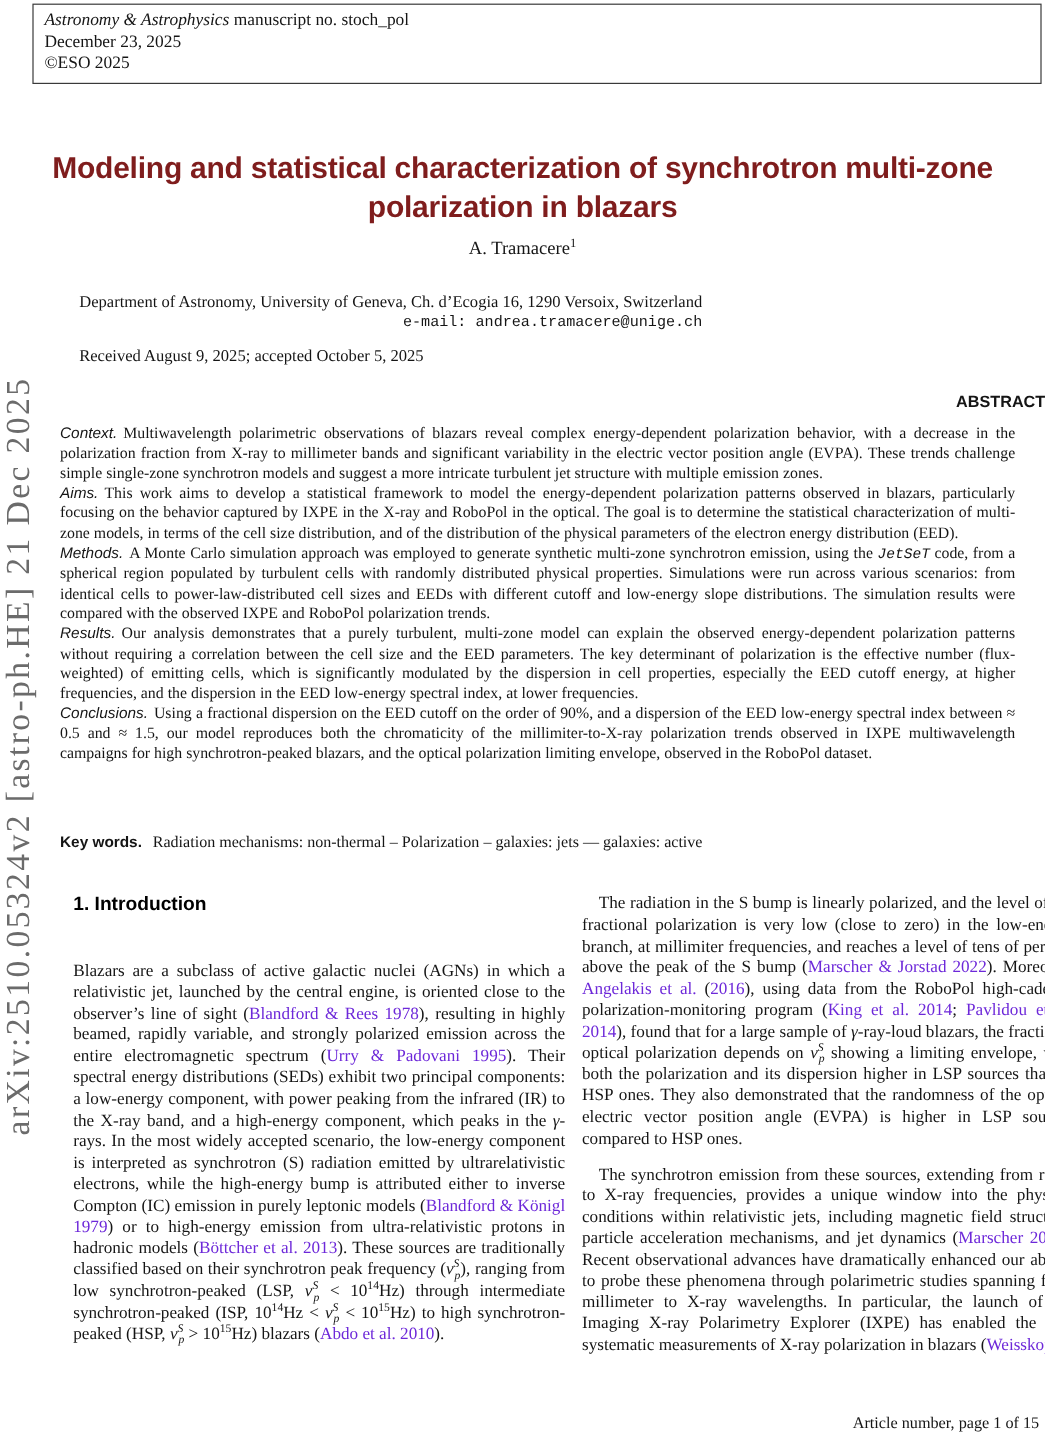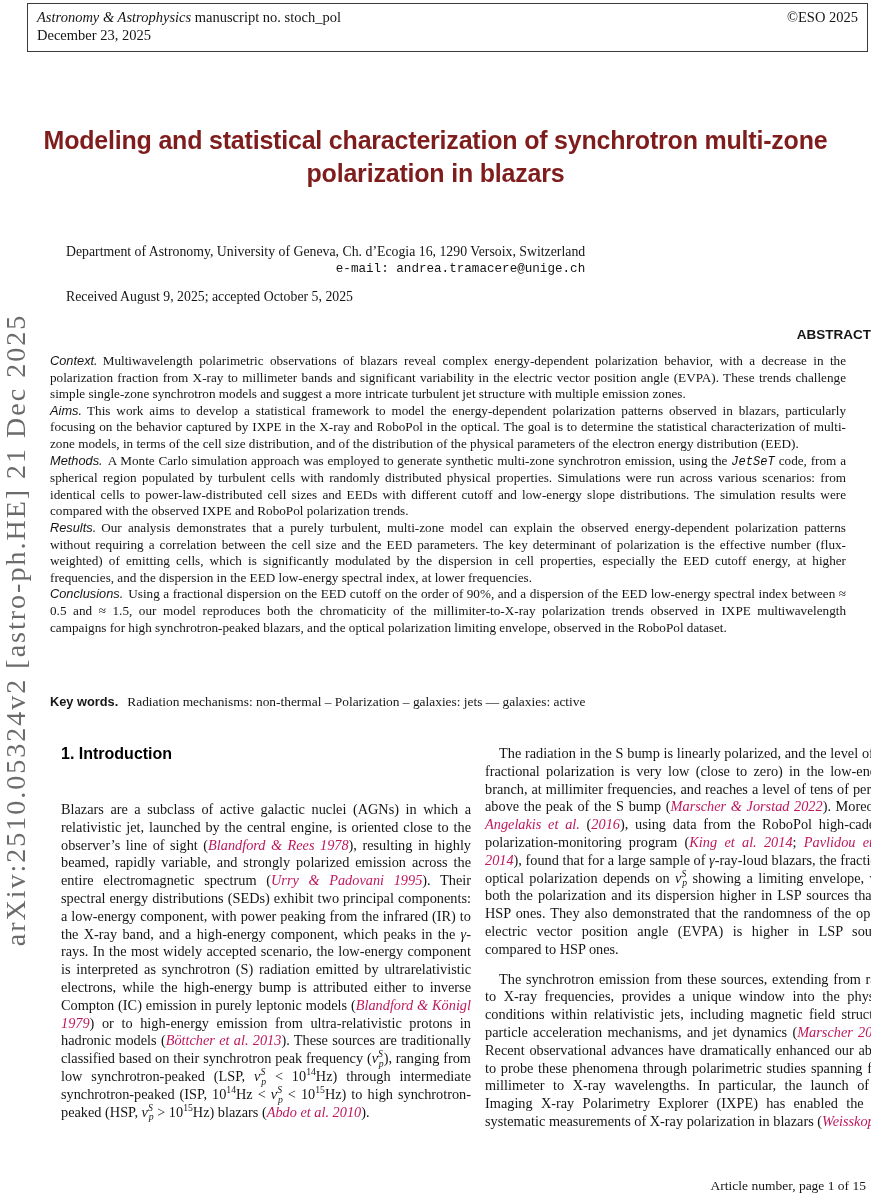--- a/index.html
+++ b/index.html
@@ -1,21 +1,21 @@
 <!DOCTYPE html>
 <html><head>
 <meta charset="utf-8">
 <style>
   html,body{margin:0;padding:0;background:#e8e8e8;}
   .page{position:relative;width:871px;height:1200px;background:#ffffff;overflow:hidden;
         font-family:"Liberation Serif",serif;color:#151515;}
   
   .header-box{position:absolute;left:27px;top:3px;width:841px;box-sizing:border-box;
         border:1.5px solid #3a3a3a;padding:4px 9px 7px 9px;display:flex;
-        justify-content:space-between;font-size:14.5px;line-height:18px;}
+        justify-content:space-between;font-size:14.5px;line-height:18px;flex-direction:column;}
   .it{font-style:italic;}
   
   .watermark{position:absolute;left:16px;top:630px;transform:translate(-50%,-50%) rotate(-90deg);
         white-space:nowrap;font-size:28px;letter-spacing:2px;color:#6b6b6b;
         font-family:"Liberation Serif",serif;}
   
   .title{position:absolute;top:124px;left:0;width:100%;text-align:center;margin:0;
         font-family:"Liberation Sans",sans-serif;font-weight:bold;font-size:25px;
         line-height:33px;letter-spacing:-0.2px;color:#7f1d1d;}
   .author{position:absolute;top:199px;left:0;width:100%;text-align:center;font-size:15.5px;}
@@ -35,21 +35,21 @@
         margin-right:9px;}
   
   .columns{position:absolute;top:745px;left:33px;width:834px;display:flex;gap:14px;margin-left:28px;}
   .col{width:410px;}
   .col h2{font-family:"Liberation Sans",sans-serif;font-weight:bold;font-size:16px;
         margin:0 0 38px 0;color:#000;}
   .body-p{margin:0;text-align:justify;font-size:14.3px;line-height:17.8px;}
   .body-p.spaced{margin-bottom:12px;}
   .indent{text-indent:14px;}
   
-  .cite{color:#be185d;font-style:italic;}
+  .cite{color:#6d28d9;}
   .sup{vertical-align:super;font-size:68%;line-height:0;}
   .sub{vertical-align:sub;font-size:68%;line-height:0;}
   .ml{margin-left:-0.42em;}
   .tt{font-family:"Liberation Mono",monospace;font-size:92%;font-style:italic;}
   .footer{position:absolute;top:1178px;right:5px;font-size:13.5px;}
 </style>
 </head>
 <body>
 
 <div class="page">
@@ -64,20 +64,23 @@
       <div>December 23, 2025</div>
     </div>
     <div>©ESO 2025</div>
   </div>
 
   <h1 class="title">
     <span>Modeling and statistical characterization of synchrotron multi-zone</span><br>
     <span>polarization in blazars</span>
   </h1>
 
+  <div class="author">
+    <span>A. Tramacere</span><span class="sup">1</span>
+  </div>
 
   <div class="affil">
     <div>Department of Astronomy, University of Geneva, Ch. d’Ecogia 16, 1290 Versoix, Switzerland</div>
     <div class="mono">
       <span>e-mail: </span><span>andrea.tramacere@unige.ch</span>
     </div>
   </div>
 
   <div class="received">Received August 9, 2025; accepted October 5, 2025</div>
 

